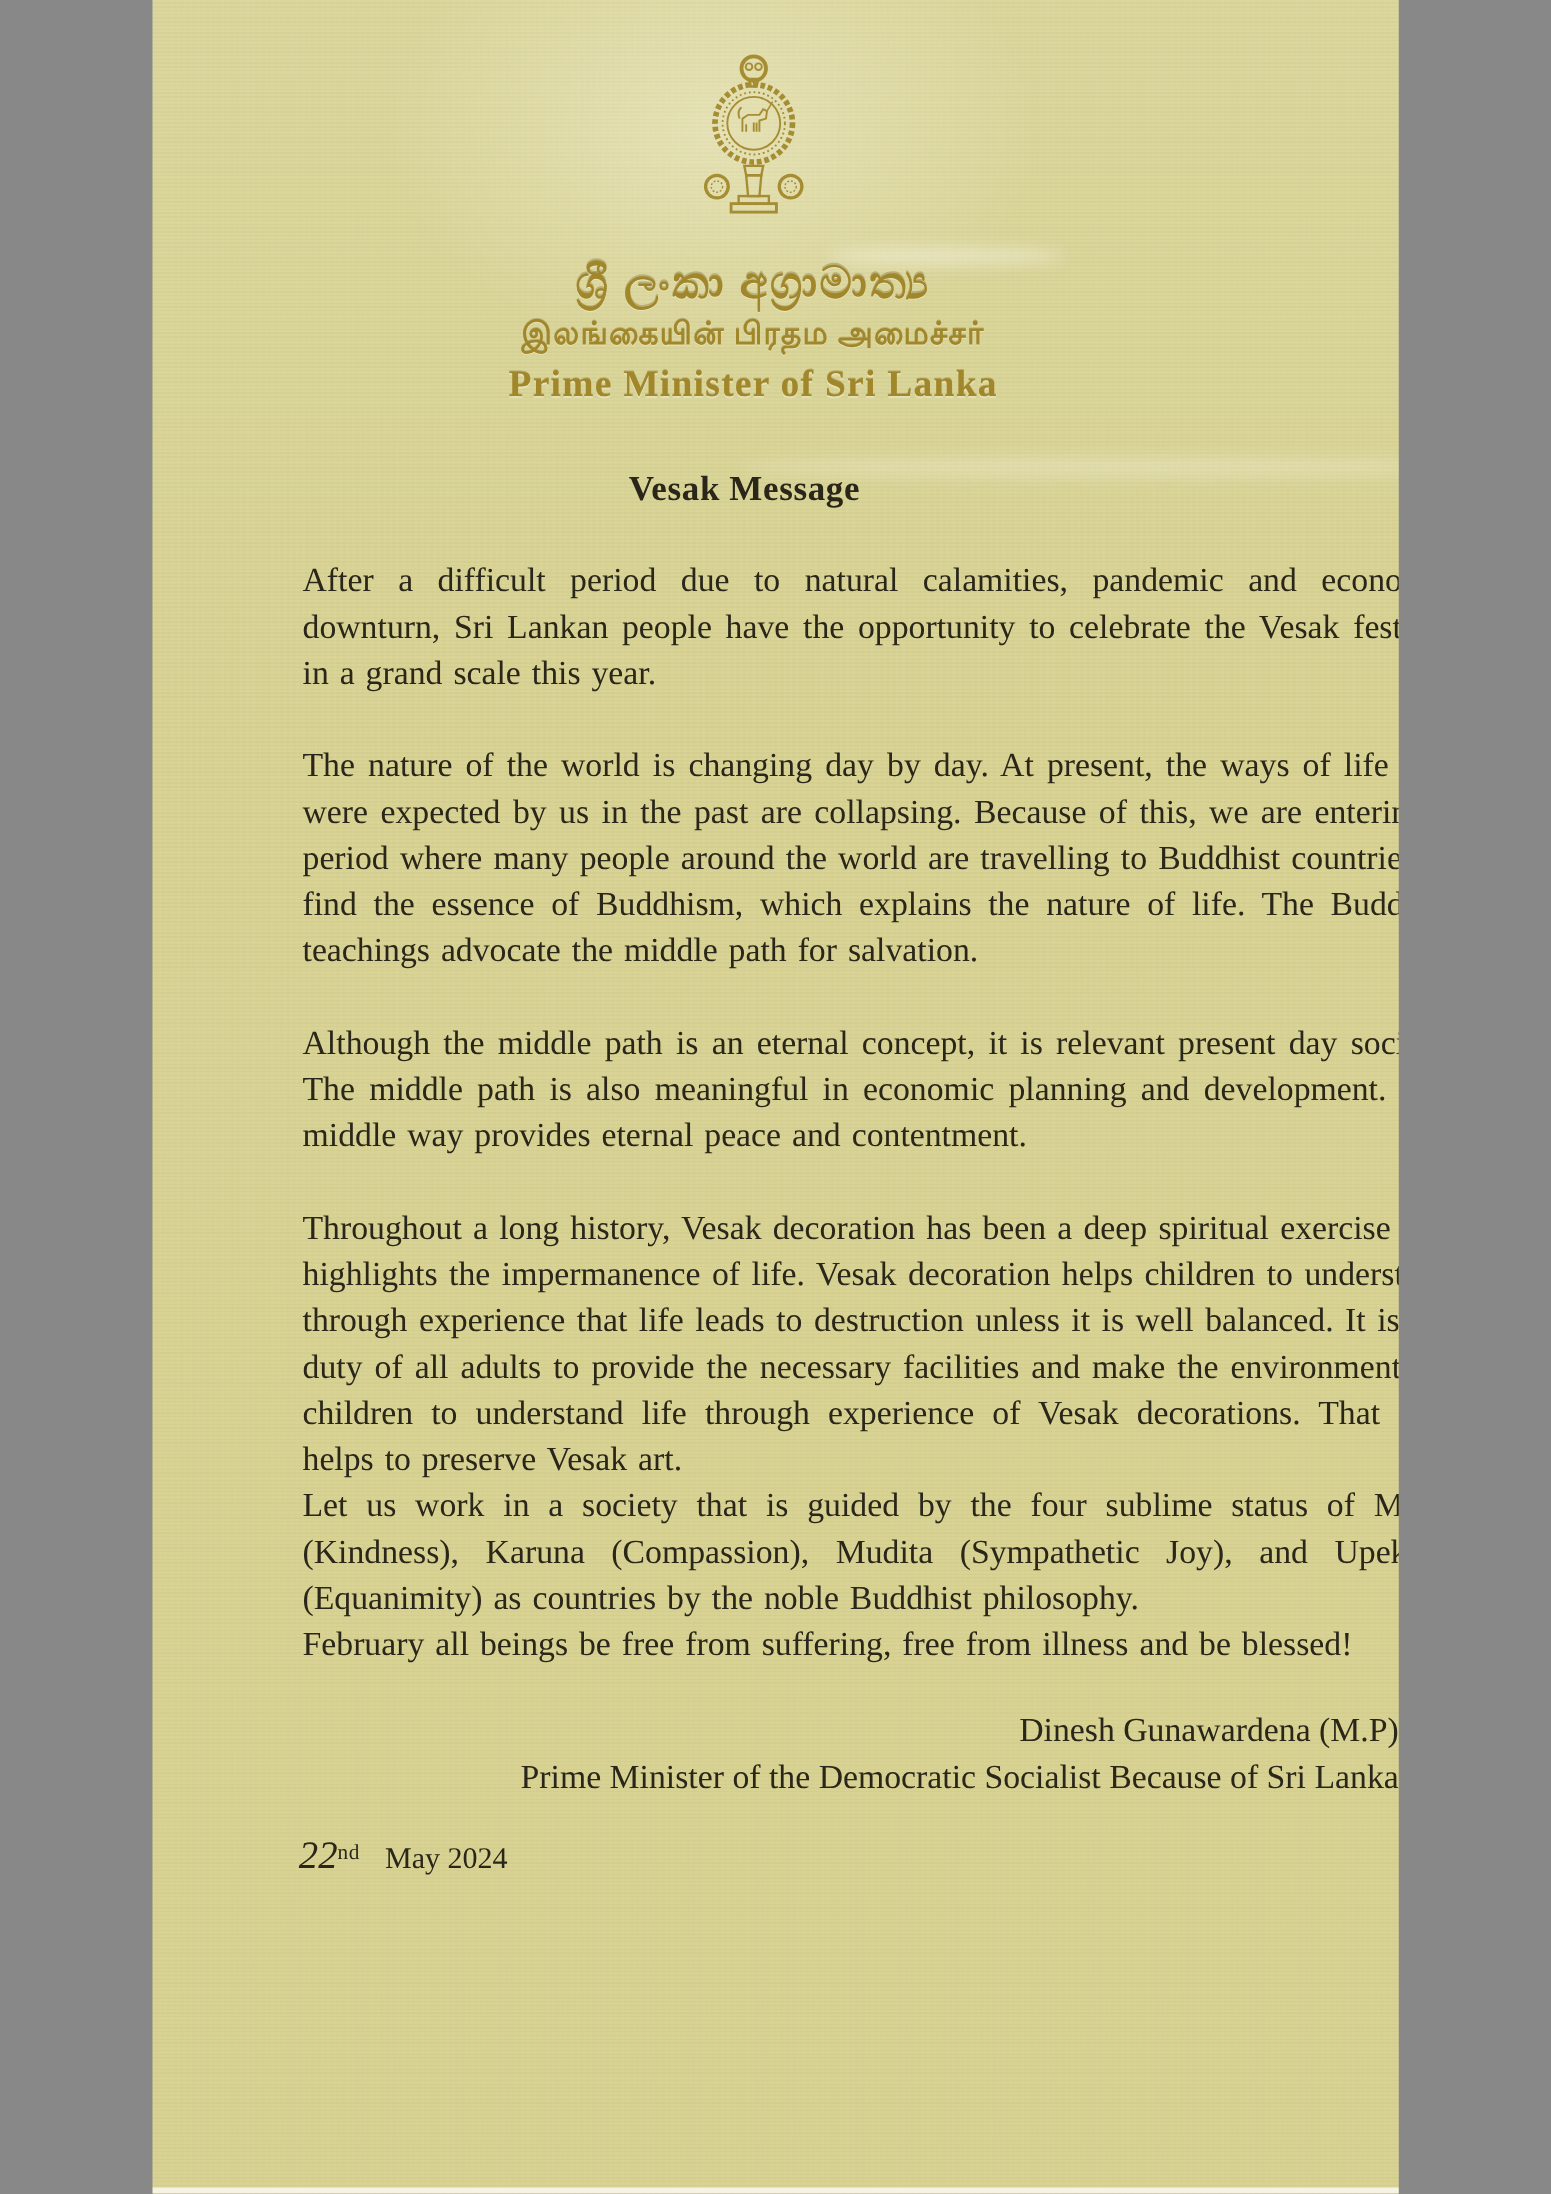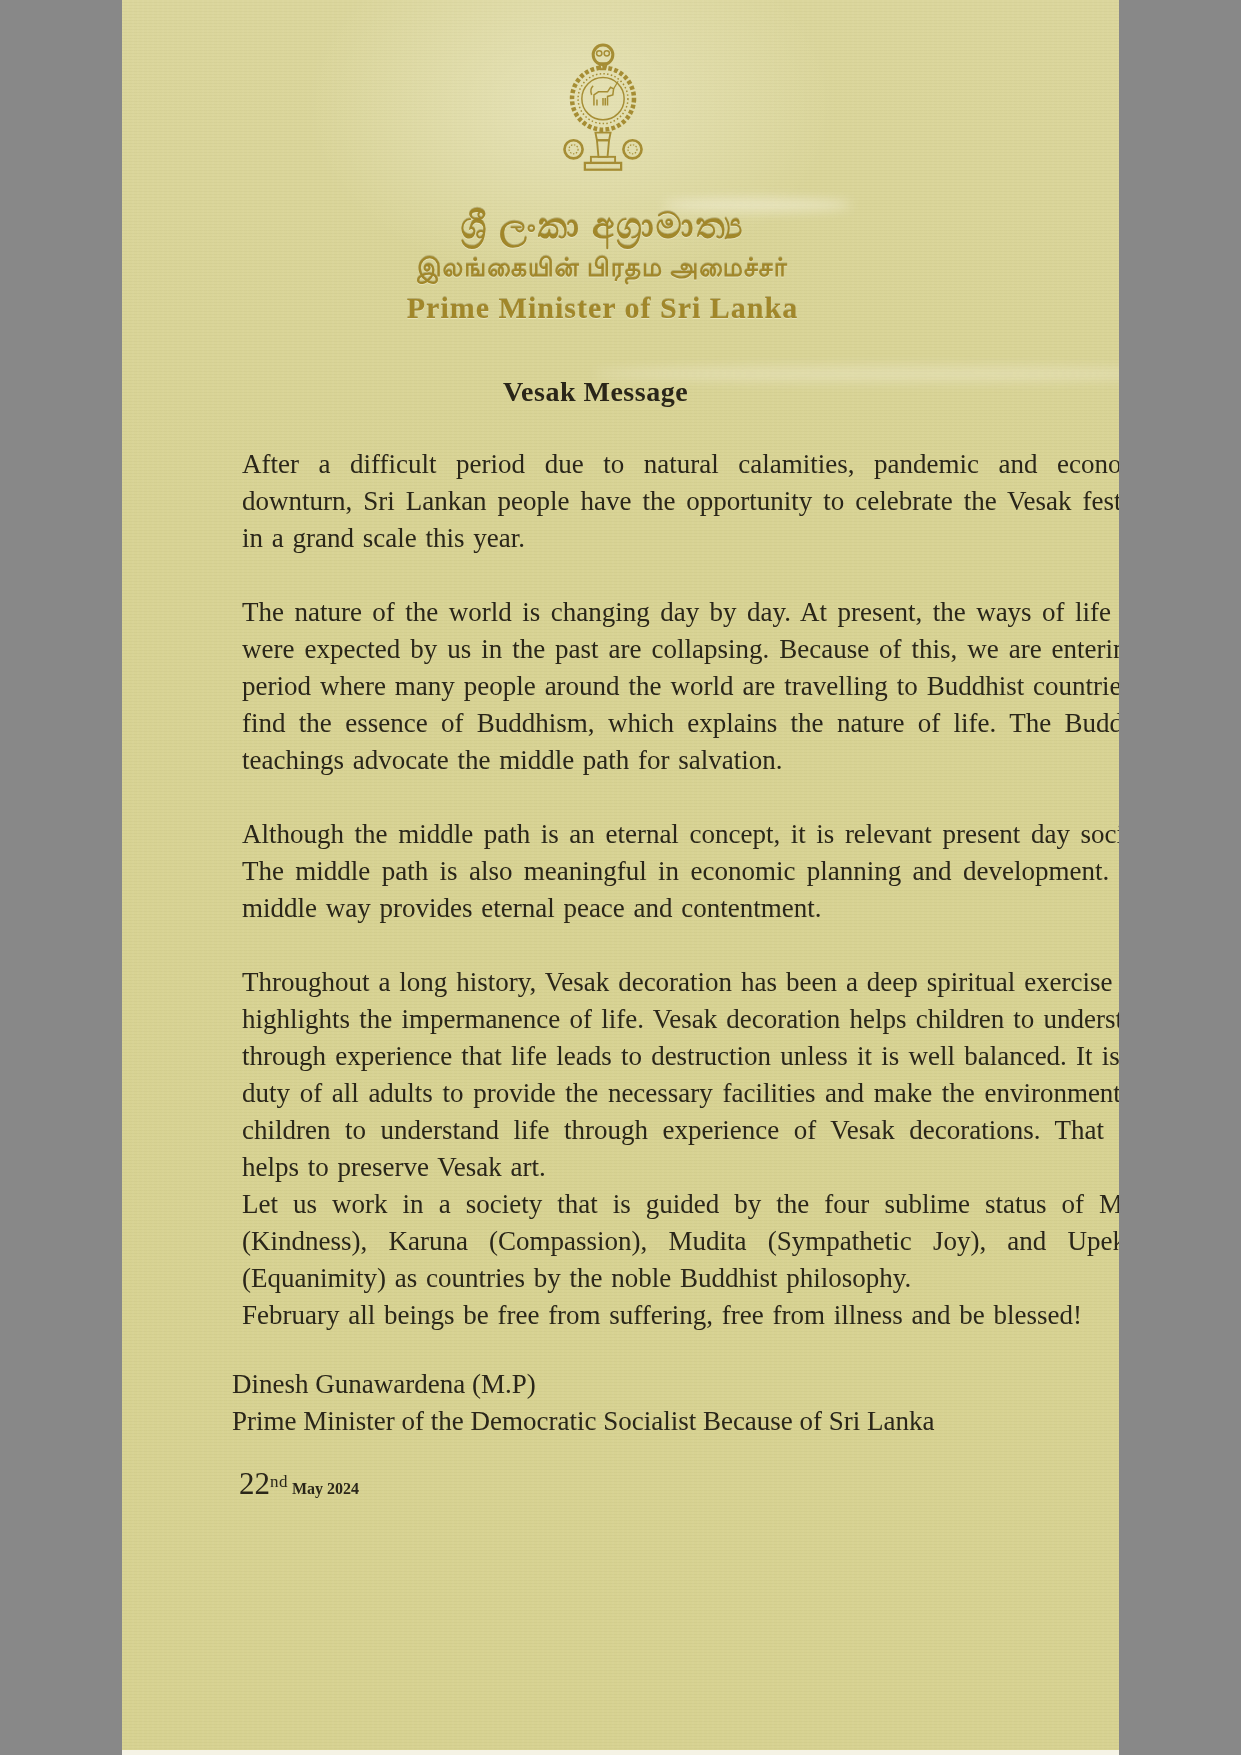--- a/index.html
+++ b/index.html
@@ -94,30 +94,31 @@
   .para.tight{margin-top:0;}
   .body-col .para:first-child{margin-top:38px;}
 
   .signature{
     margin-left:110px;
     margin-top:32px;
   }
   .sig-name,.sig-role{
     font-size:27px;
     line-height:37px;
+    text-align:right;
   }
 
   .dateline{
     margin-left:117px;
     margin-top:26px;
     white-space:nowrap;
   }
-  .date-day{font-size:31px;}
+  .date-day{font-size:31px;font-style:italic;}
   .date-ordinal{font-size:17px;vertical-align:7px;letter-spacing:0.5px;}
-  .date-monthyear{font-size:16px;font-weight:bold;margin-left:0;}
+  .date-monthyear{font-size:24px;font-weight:normal;margin-left:16px;}
 </style>
 </head>
 <body>
 
 <div class="page">
 
   <div class="smudge s1"></div>
   <div class="smudge s2"></div>
 
   <div class="letterhead">

